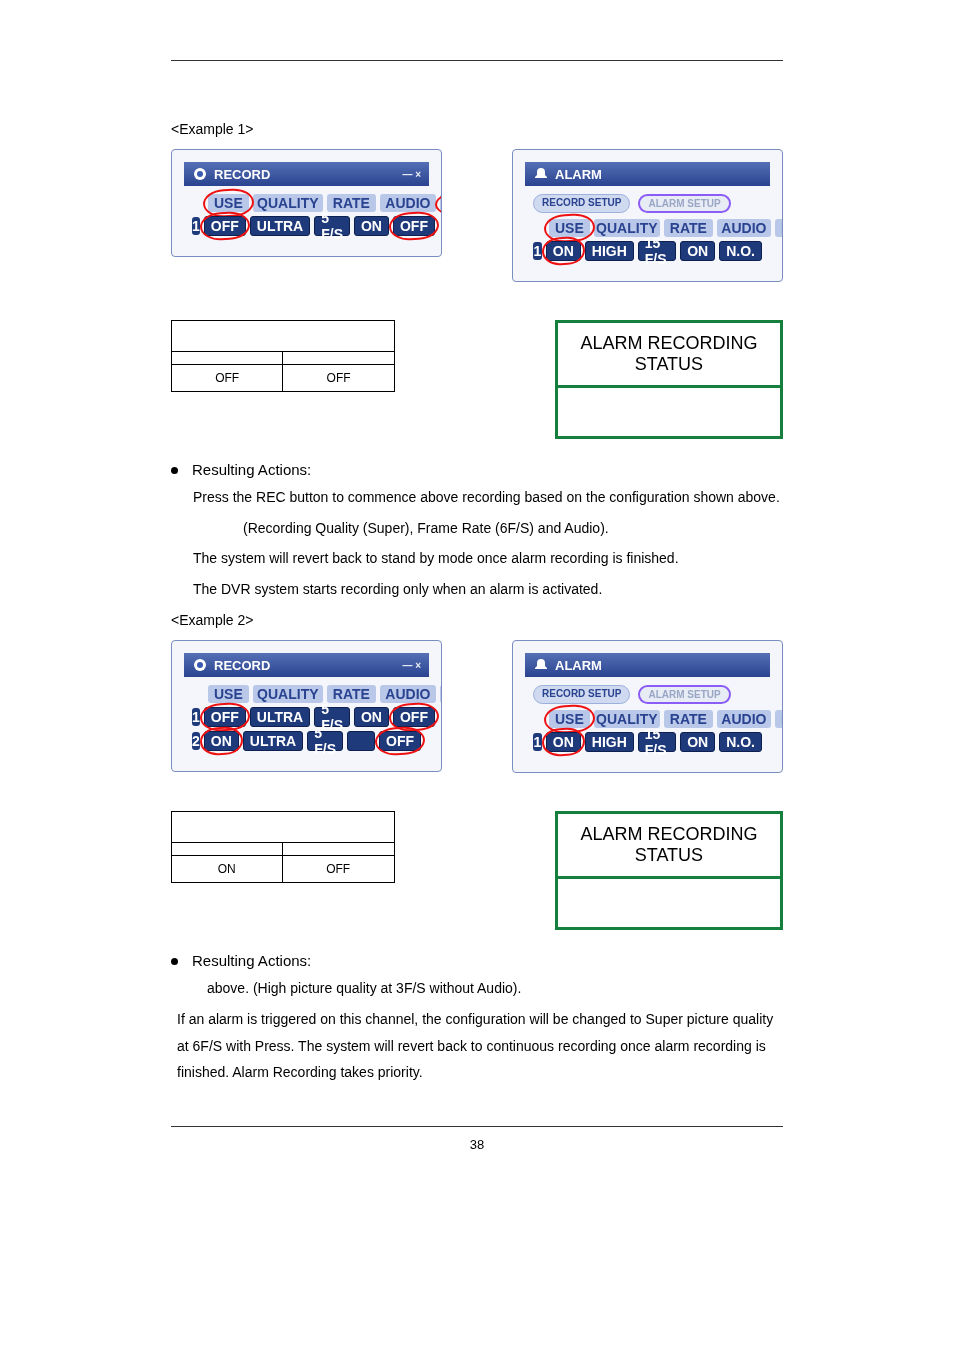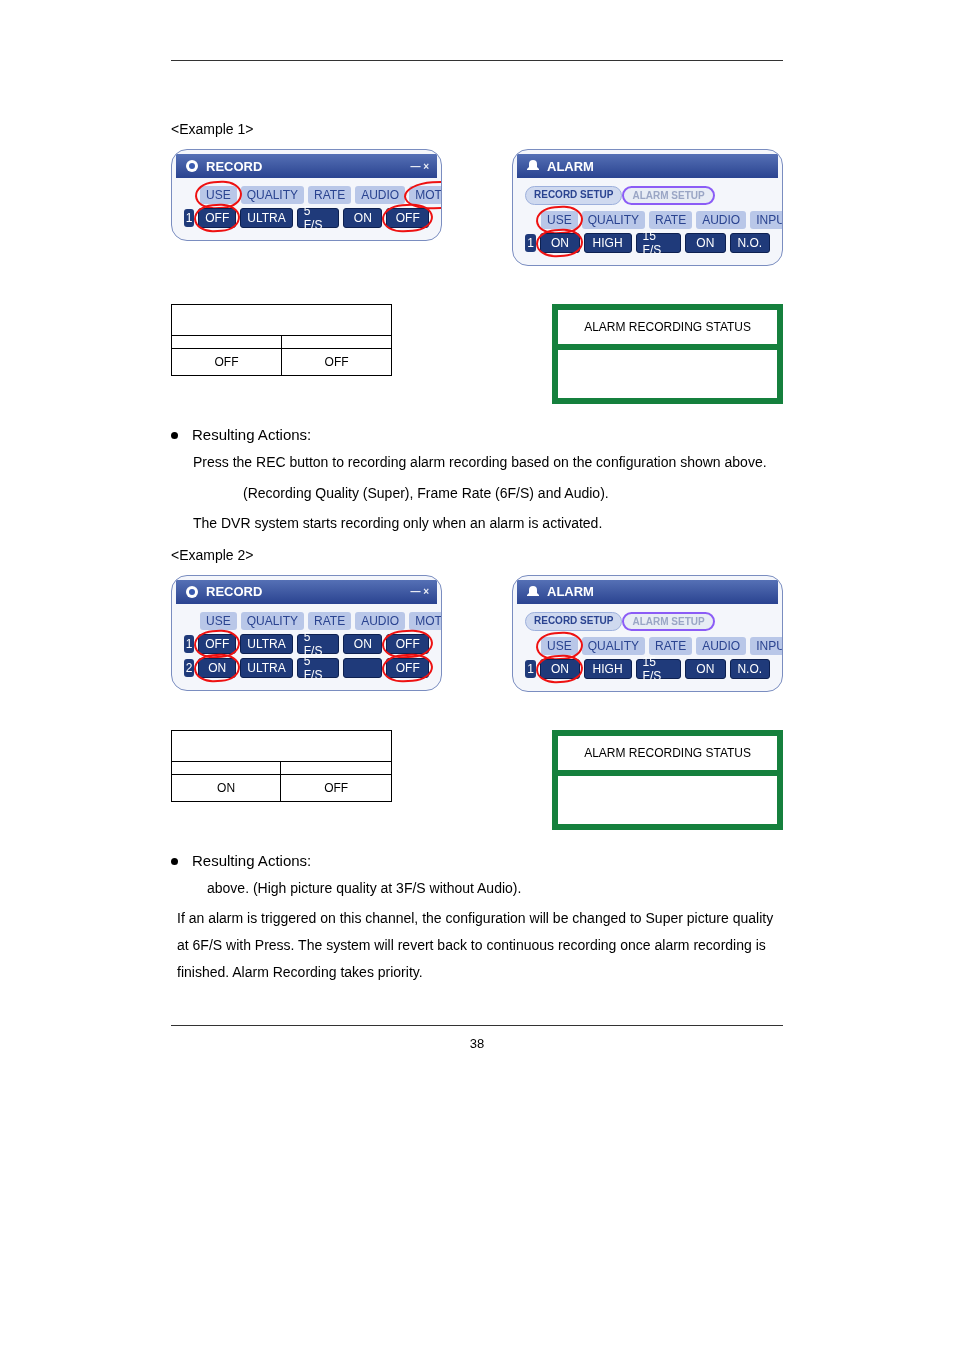--- a/index.html
+++ b/index.html
@@ -1,42 +1,42 @@
 <!DOCTYPE html>
 <html><head>
 <meta charset="utf-8">
 <style>
 body{margin:0;background:#fff;font-family:Arial,Helvetica,sans-serif;font-size:14px;color:#000}
 .page{width:832px;margin:0 auto;padding:60px 110px 40px;box-sizing:border-box}
 hr.topline{border:none;border-top:1px solid #333;margin:0 0 60px}
 .ex-label{font-size:14px;margin:10px 0 12px}
 .row-imgs{display:flex;gap:70px;align-items:flex-start;margin-bottom:20px}
-.panel{border:1px solid #7a8dc0;border-radius:16px;background:#f4f6fb;padding:4px;overflow:hidden}
+.panel{border:1px solid #7a8dc0;border-radius:4px;background:#f4f6fb;padding:12px;overflow:hidden}
 .panel-header{display:flex;align-items:center;gap:6px;background:linear-gradient(#5570b5,#2a4390);color:#fff;font-weight:bold;padding:4px 8px;font-size:13px}
 .panel-header .wx{margin-left:auto;font-size:10px;opacity:.9}
 .panel-body{padding:8px}
 .hdr-row,.val-row{display:flex;gap:4px;align-items:center}
-.chip{display:inline-flex;align-items:center;justify-content:center;height:18px;padding:0 6px;font-size:12px;font-weight:normal;color:#fff;border-radius:3px}
+.chip{display:inline-flex;align-items:center;justify-content:center;height:18px;padding:0 6px;font-size:14px;font-weight:bold;color:#fff;border-radius:3px}
 .h-chip{background:#b9c7e8;color:#2a4390}
 .v-chip{background:#1f3a7a;border:1px solid #0d2050}
 .num-chip{background:#1f3a7a;color:#fff;width:18px;padding:0}
 .val-row{margin-top:4px}
 .red-ring{position:relative}
 .red-ring::after{content:"";position:absolute;inset:-5px -5px;border:2px solid #e11;border-radius:50%/60%;transform:rotate(-3deg)}
-.tabs{display:flex;gap:0;margin-bottom:6px}
+.tabs{display:flex;gap:8px;margin-bottom:6px}
 .tab{padding:2px 8px;border-radius:10px;font-size:10px;font-weight:bold}
 .tab-active{background:#cfd9ef;color:#2a4390;border:1px solid #9db0dc}
 .tab-inactive{background:#e8edf5;color:#9aa6c5;border:2px solid #8b5cf6}
 .icn{width:16px;height:16px}
 .status-table{border-collapse:collapse;margin-top:18px}
 .status-table td,.status-table th{border:1px solid #000;font-size:12px;padding:6px 10px;text-align:center}
 .status-table .wide{width:120px}
 .status-table .hdr{height:18px}
 .status-table-single{border-collapse:collapse;margin-top:18px}
-.status-table-single td{border:6px solid #15803d;font-size:12px;padding:10px 16px;text-align:center}
+.status-table-single td{border:3px solid #15803d;font-size:18px;padding:10px 16px;text-align:center}
 .bullet{font-size:15px;margin:22px 0 6px}
 .bullet .dot{display:inline-block;width:7px;height:7px;background:#000;border-radius:50%;vertical-align:1px;margin-right:14px}
 .body-text{font-size:14px;line-height:1.9;margin:0 0 4px 22px}
 .body-text.ind{margin-left:72px}
 hr.bottomline{border:none;border-top:1px solid #333;margin:40px 0 10px}
 .pageno{text-align:center;font-size:13px}
 </style>
 </head>
 <body>
 <div class="page">
@@ -130,22 +130,23 @@
             <td style="width:250px">ALARM RECORDING STATUS</td>
           </tr>
     <tr>
             <td style="height:28px"></td>
           </tr>
   </tbody>
       </table>
 </div>
 
 <div class="bullet"><span class="dot"></span><span>Resulting Actions:</span></div>
-<p class="body-text">Press the REC button to recording alarm recording based on the configuration shown above.</p>
+<p class="body-text">Press the REC button to commence above recording based on the configuration shown above.</p>
 <p class="body-text ind">(Recording Quality (Super), Frame Rate (6F/S) and Audio).</p>
+<p class="body-text">The system will revert back to stand by mode once alarm recording is finished.</p>
 <p class="body-text">The DVR system starts recording only when an alarm is activated.</p>
 
 <div class="ex-label" style="">&lt;Example 2&gt;</div>
 
 <div class="row-imgs">
 
   <div class="panel" style="width:340px">
     <div class="panel-header">
       <svg class="icn" viewBox="0 0 16 16">
             <circle cx="8" cy="8" r="6" fill="#fff"></circle>

